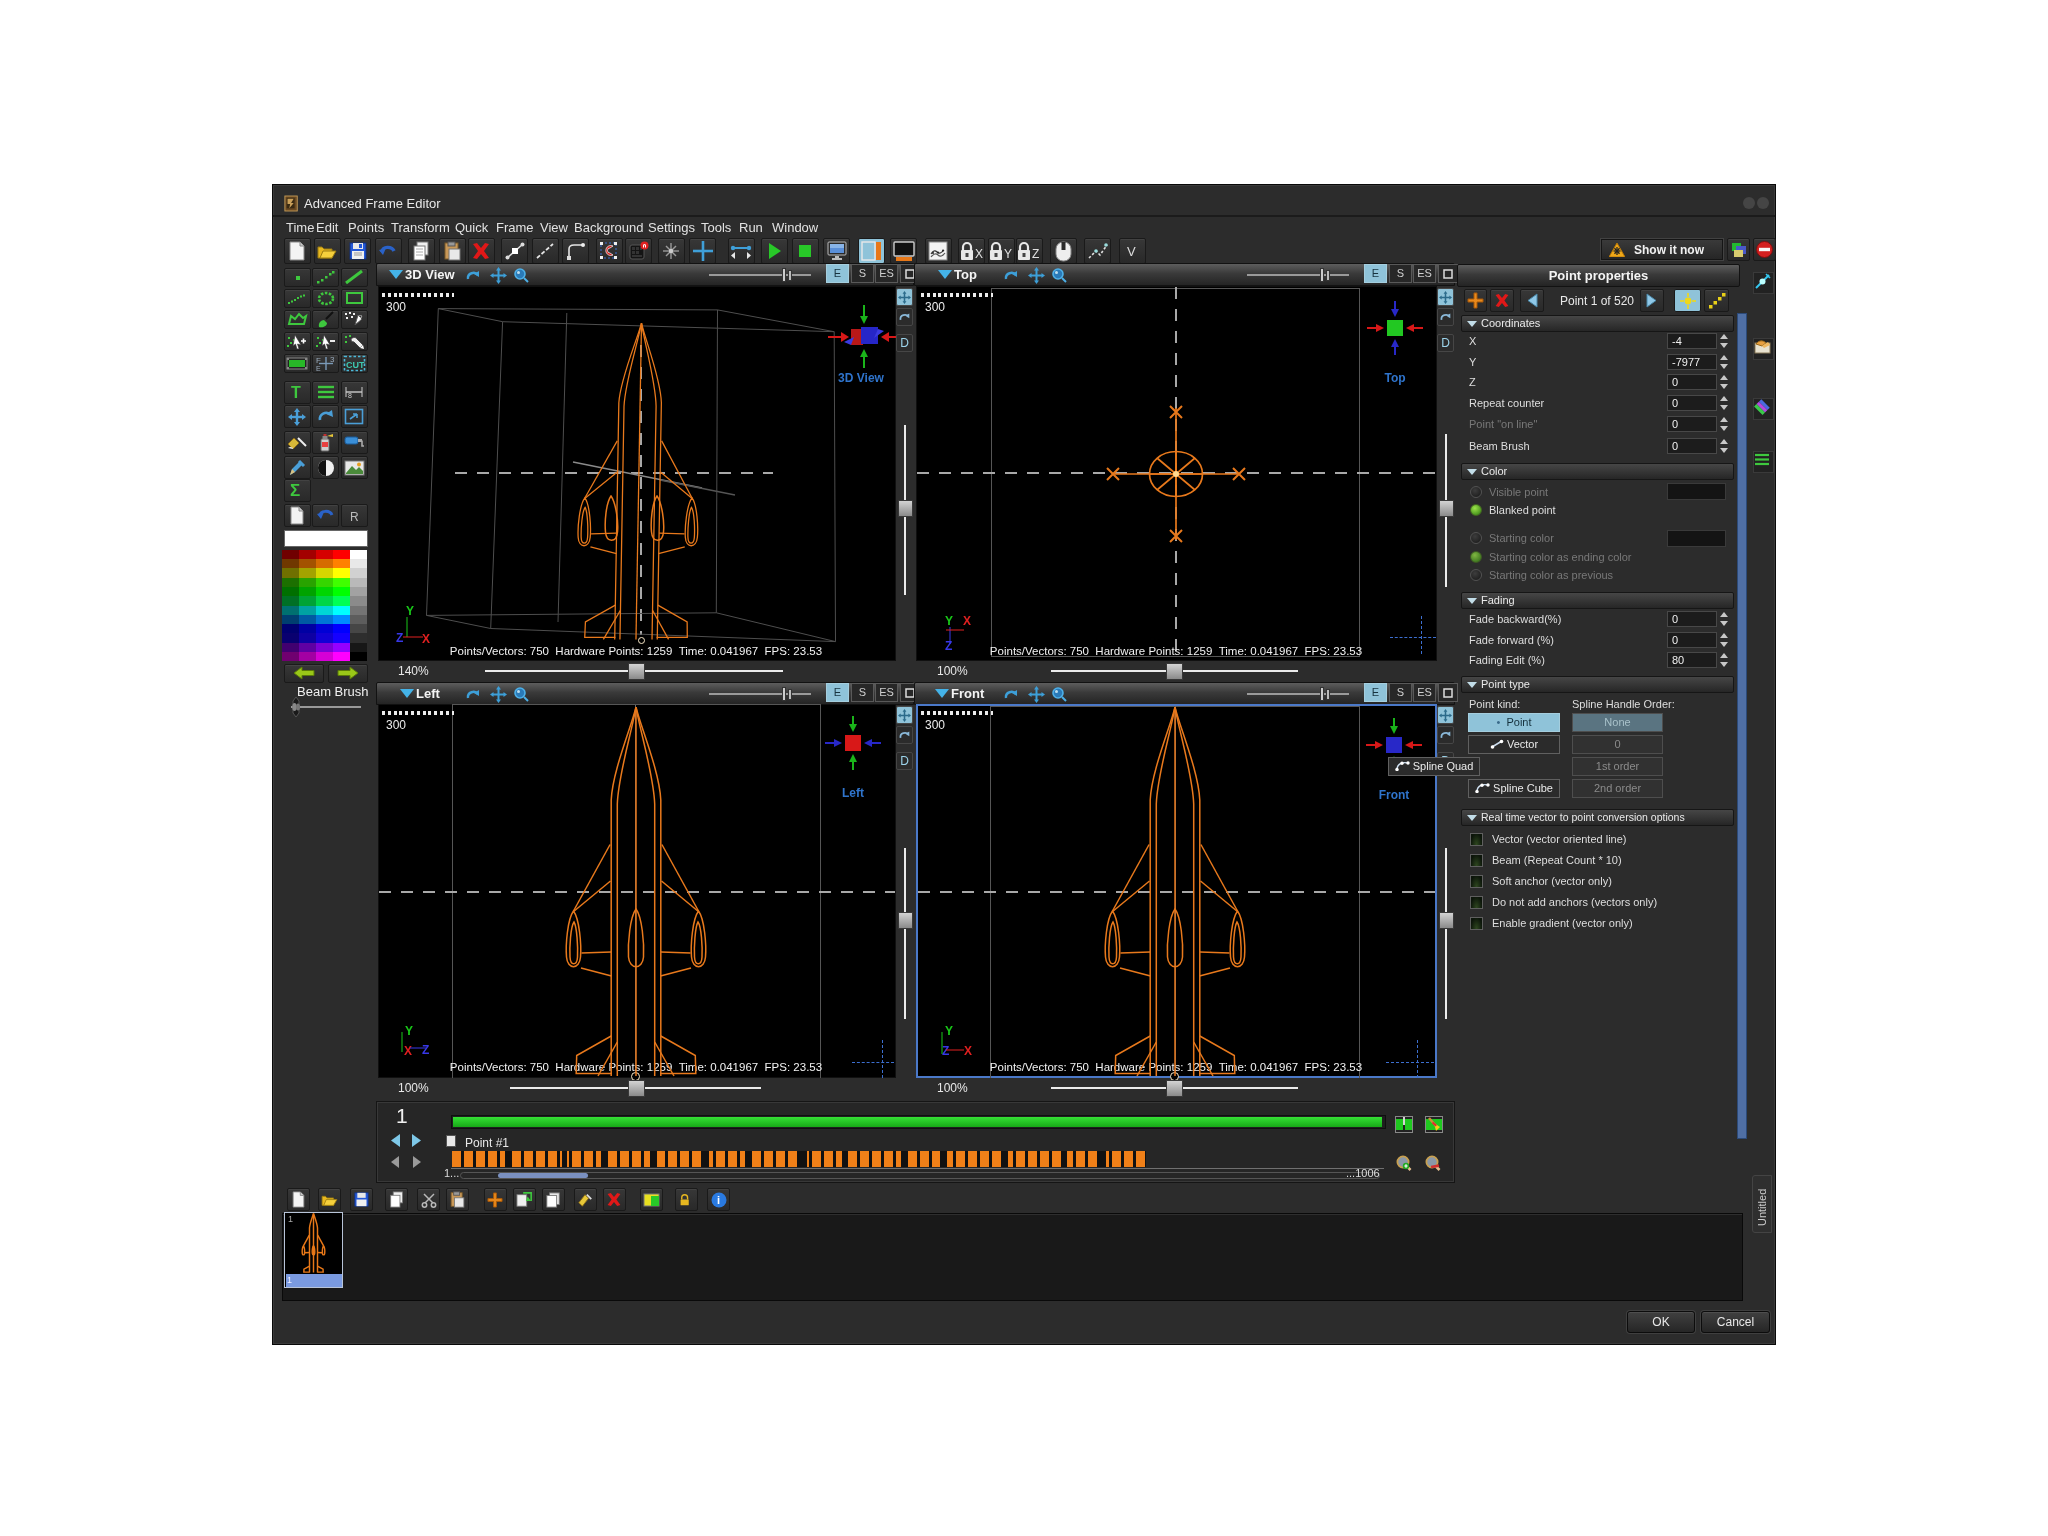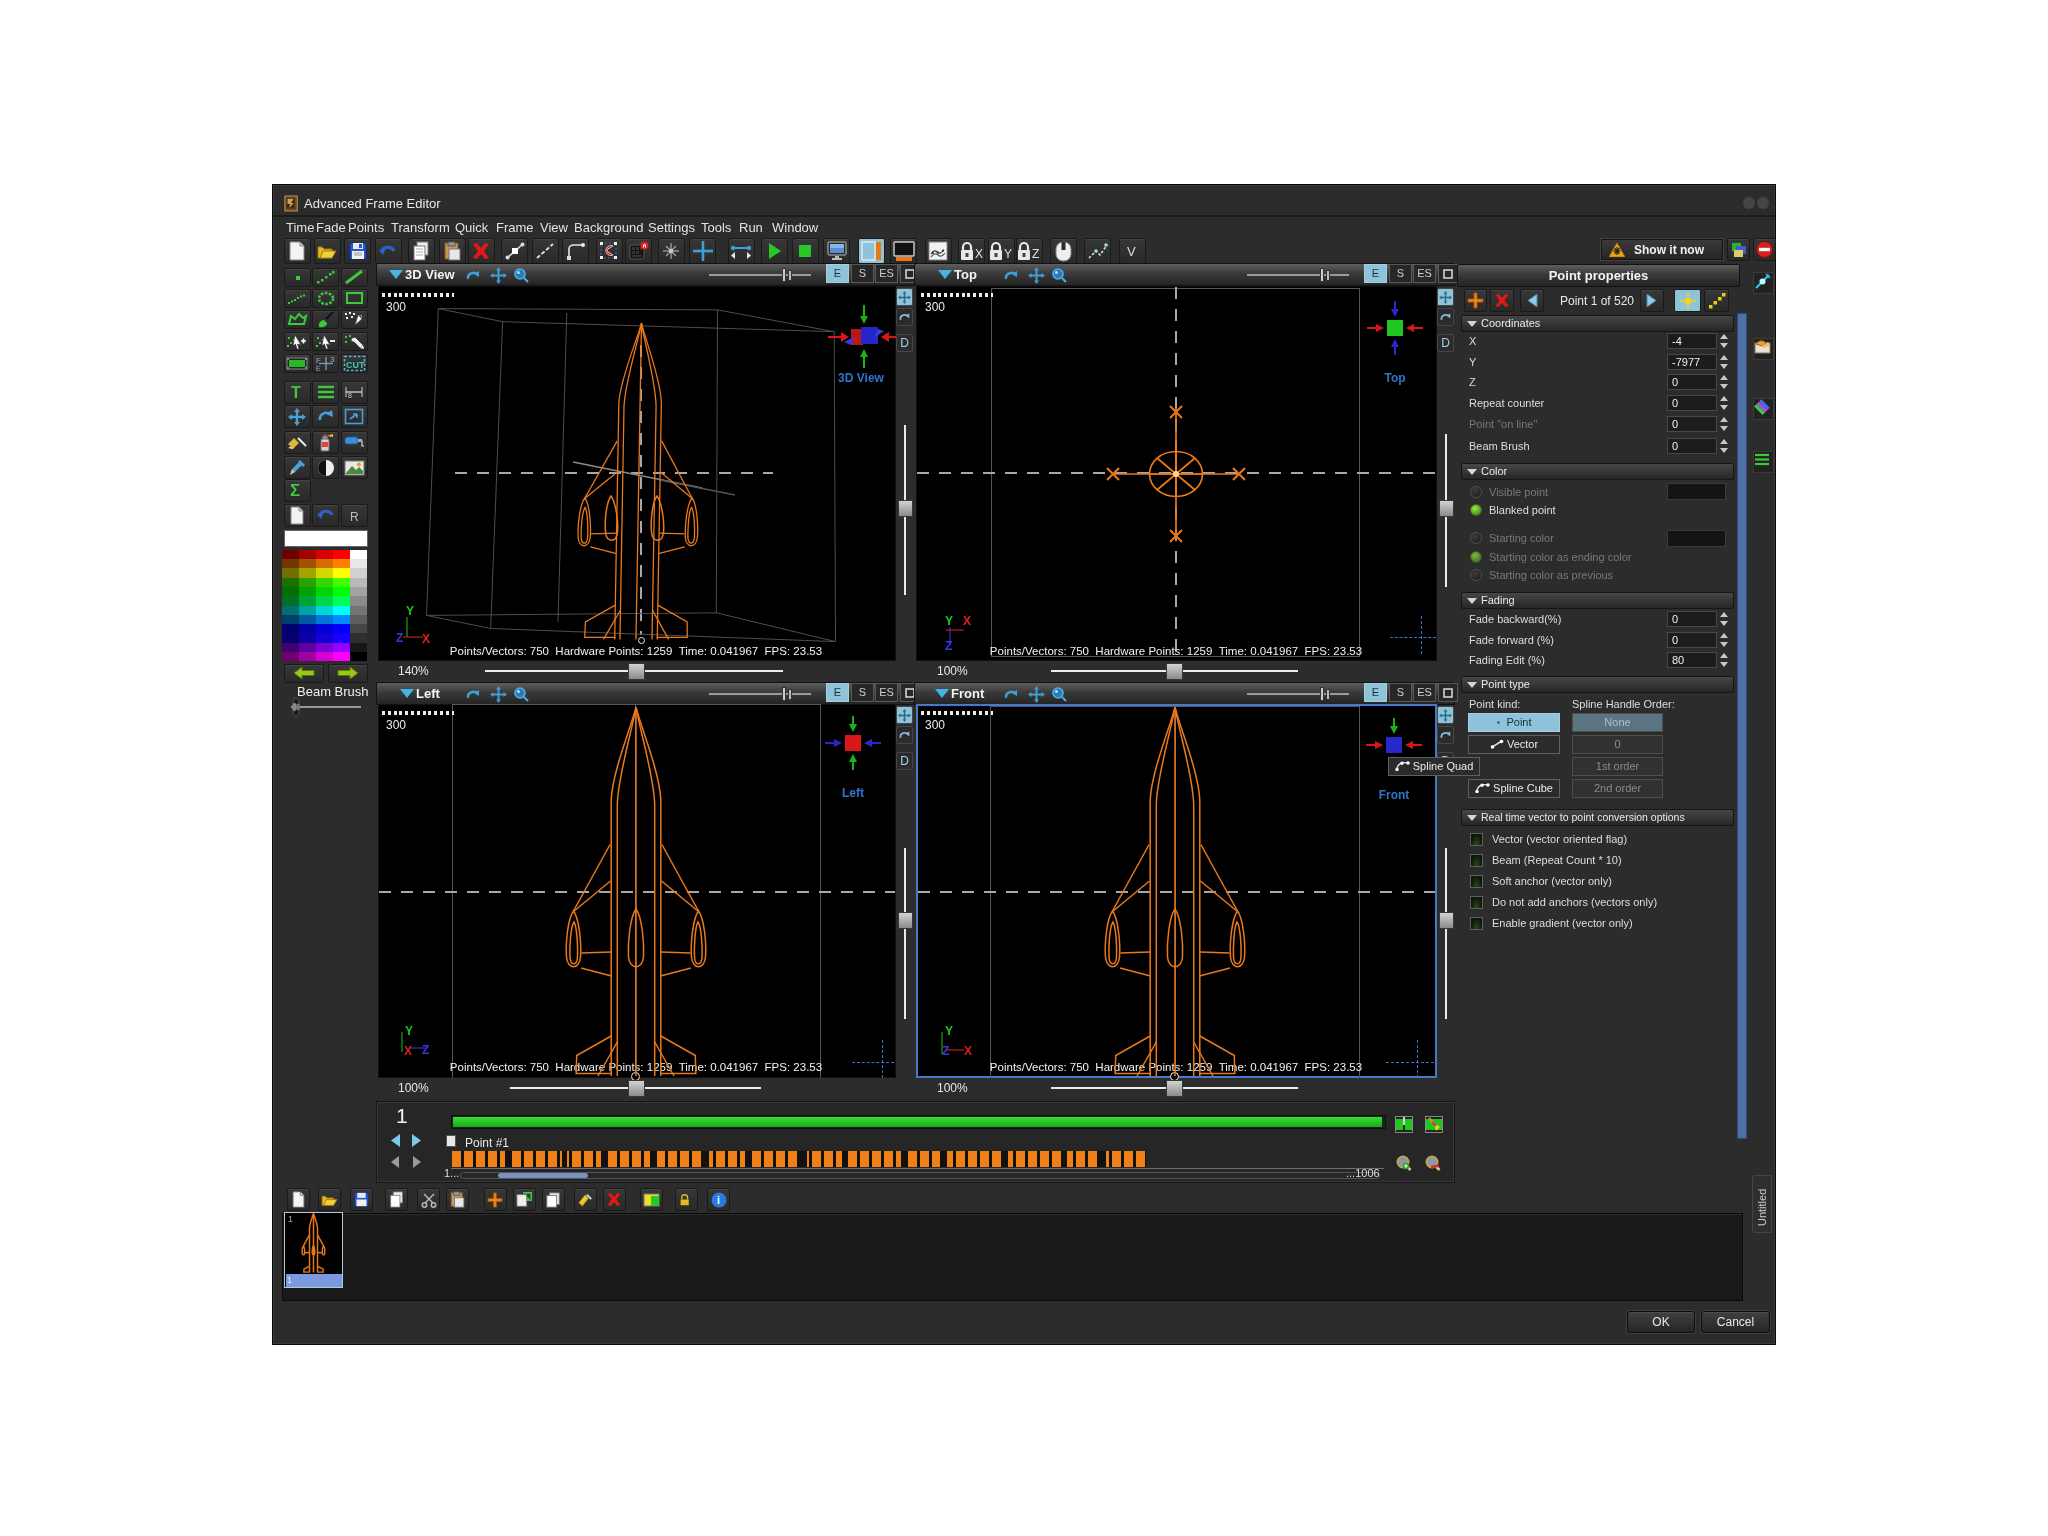--- a/index.html
+++ b/index.html
@@ -58,21 +58,21 @@
     <rect x="1" y="1" width="14" height="17" fill="#6b4a22" stroke="#caa05a"></rect>
     <rect x="3" y="3" width="9" height="12" fill="#3a2a12"></rect>
     <path d="M4 4 L11 4 L8 9 L11 9 L6 15 L7 10 L4 10 Z" fill="#caa05a"></path>
   </svg>
 <div class="a" style="left:304px;top:196px;color:#e9e9e9;font-size:13px">Advanced Frame Editor</div>
 <div class="a" style="left:1743px;top:197px;width:12px;height:12px;border-radius:50%;background:#454545"></div>
 <div class="a" style="left:1757px;top:197px;width:12px;height:12px;border-radius:50%;background:#454545"></div>
 <div class="a" style="left:273px;top:215px;width:1502px;height:2px;background:#1b1b1b"></div>
 
 <div class="mi" style="left:286px">Time</div>
-<div class="mi" style="left:316px">Fade</div>
+<div class="mi" style="left:316px">Edit</div>
 <div class="mi" style="left:348px">Points</div>
 <div class="mi" style="left:391px">Transform</div>
 <div class="mi" style="left:455px">Quick</div>
 <div class="mi" style="left:496px">Frame</div>
 <div class="mi" style="left:540px">View</div>
 <div class="mi" style="left:574px">Background</div>
 <div class="mi" style="left:648px">Settings</div>
 <div class="mi" style="left:701px">Tools</div>
 <div class="mi" style="left:739px">Run</div>
 <div class="mi" style="left:772px">Window</div>
@@ -1232,21 +1232,21 @@
 <div class="ob" style="top:757px">1st order</div>
 <div class="kb" style="left:1468px;top:779px"><svg width="15" height="11" viewBox="0 0 15 11" style="vertical-align:-1px">
       <path d="M2 10 C2 3 8 2 13 3" fill="none" stroke="#cde" stroke-width="1.4"></path>
       <circle cx="2" cy="9.5" r="1.7" fill="#fff"></circle>
       <circle cx="7" cy="3.2" r="1.7" fill="#fff"></circle>
       <circle cx="13" cy="3" r="1.7" fill="#fff"></circle>
     </svg> Spline Cube</div>
 <div class="ob" style="top:779px">2nd order</div>
 <div class="sec" style="top:809px;font-size:10.5px">Real time vector to point conversion options</div>
 <div class="chk" style="left:1470px;top:833px"></div>
-<div class="lbl" style="left:1492px;top:833px">Vector (vector oriented flag)</div>
+<div class="lbl" style="left:1492px;top:833px">Vector (vector oriented line)</div>
 <div class="chk" style="left:1470px;top:854px"></div>
 <div class="lbl" style="left:1492px;top:854px">Beam (Repeat Count * 10)</div>
 <div class="chk" style="left:1470px;top:875px"></div>
 <div class="lbl" style="left:1492px;top:875px">Soft anchor (vector only)</div>
 <div class="chk" style="left:1470px;top:896px"></div>
 <div class="lbl" style="left:1492px;top:896px">Do not add anchors (vectors only)</div>
 <div class="chk" style="left:1470px;top:917px"></div>
 <div class="lbl" style="left:1492px;top:917px">Enable gradient (vector only)</div>
 <div class="a" style="left:1737px;top:313px;width:10px;height:826px;background:#4f6fa5;border:1px solid #2c4a78"></div>
 <div class="a" style="left:1753px;top:272px;width:21px;height:22px;background:#222;border:1px solid #3a3a3a"><svg width="17" height="17" viewBox="0 0 17 17">

